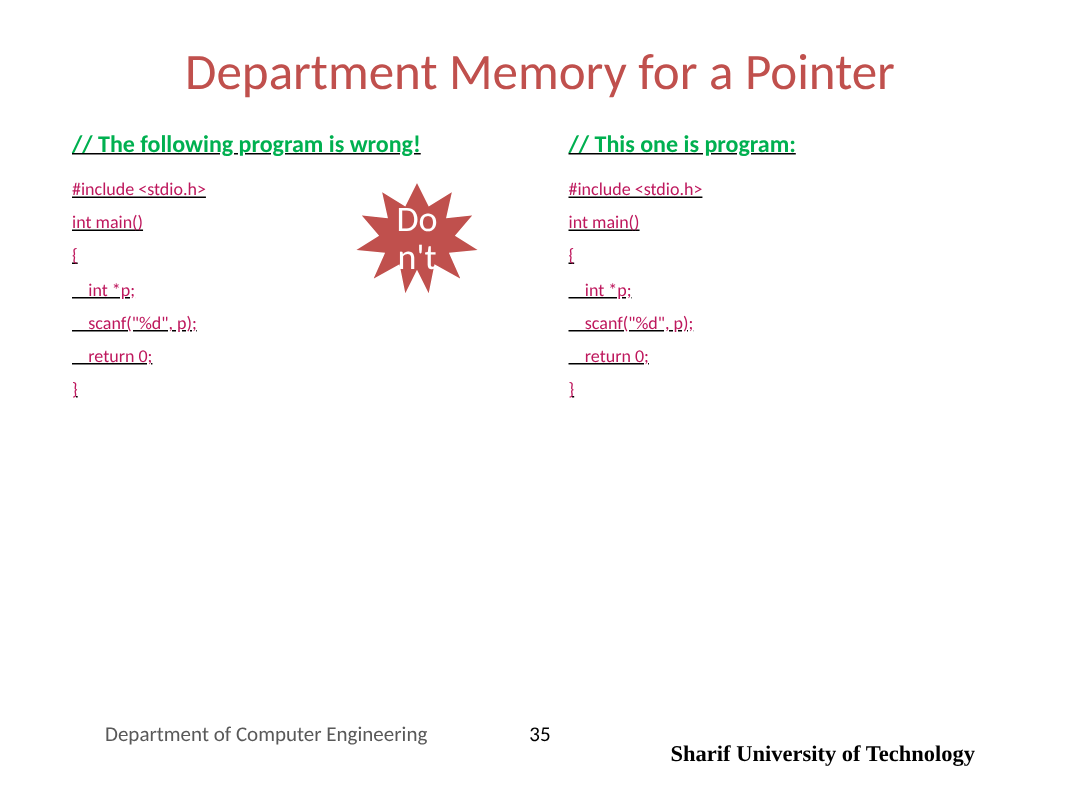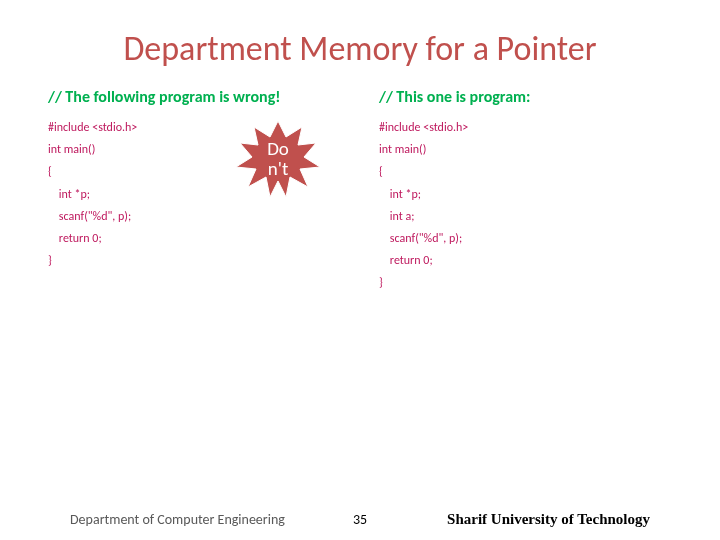--- a/index.html
+++ b/index.html
@@ -16,20 +16,21 @@
     color: #c0504d;
     font-size: 34px;
     font-weight: 400;
     padding-top: 28px;
     padding-bottom: 18px;
   }
   .columns {
     display: flex;
     padding: 0 50px 0 48px;
     gap: 40px;
+    text-decoration: underline;
   }
   .col {
     flex: 1;
     position: relative;
   }
   .comment {
     color: #00b050;
     font-weight: bold;
     font-size: 16px;
     margin-bottom: 10px;
@@ -48,33 +49,33 @@
     width: 84px;
     height: 80px;
     display: flex;
     align-items: center;
     justify-content: center;
   }
   .badge svg { position: absolute; top: 0; left: 0; }
   .badge-text {
     position: relative;
     color: #fff;
-    font-size: 19px;
+    font-size: 24px;
     text-align: center;
     line-height: 1.05;
     z-index: 2;
     font-weight: 400;
   }
   .footer {
     position: absolute;
-    bottom: 12px;
+    bottom: 28px;
     left: 0;
     width: 100%;
     display: flex;
-    align-items: flex-end;
+    align-items: flex-start;
     justify-content: space-between;
     padding: 0 70px;
     font-size: 14px;
   }
   .footer-left {
     color: #595959;
     font-family: Calibri, Arial, sans-serif;
   }
   .footer-center {
     color: #000;
@@ -117,21 +118,20 @@
       </div>
     </div>
   </div>
 
   <div class="col">
     <div class="comment">// This one is program:</div>
     <div class="code-line">#include &lt;stdio.h&gt;</div>
     <div class="code-line">int main()</div>
     <div class="code-line">{</div>
     <div class="code-line">    int *p;</div>
-    <div class="code-line">    int a;</div>
     <div class="code-line">    scanf("%d", p);</div>
     <div class="code-line">    return 0;</div>
     <div class="code-line">}</div>
   </div>
 
 </div>
 
 <div class="footer">
   <span class="footer-left">Department of Computer Engineering</span>
   <span class="footer-center">35</span>

